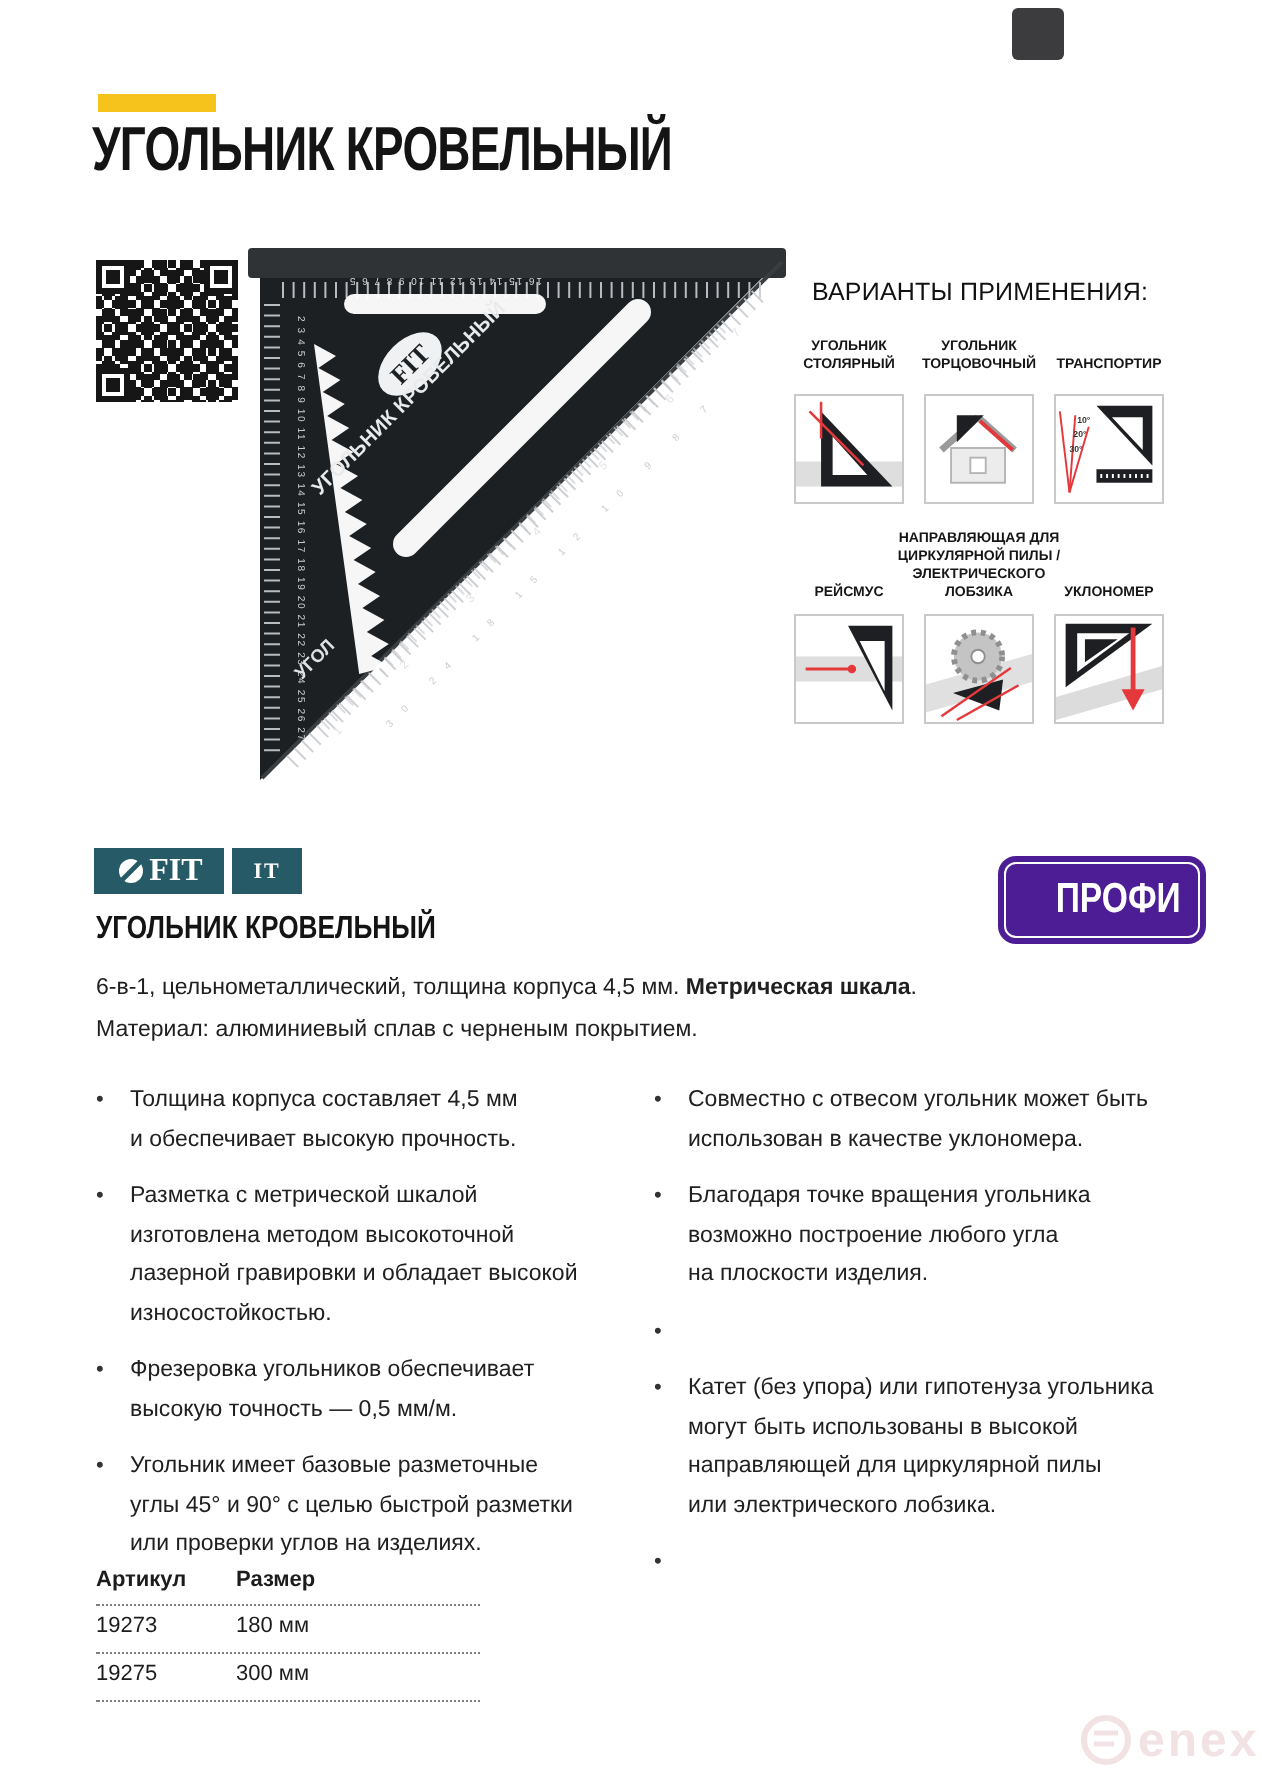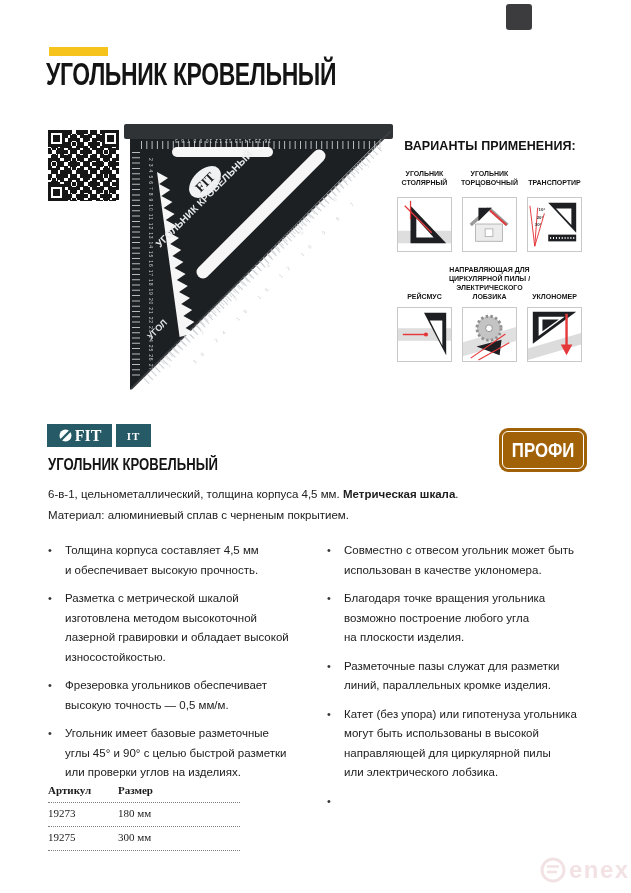--- a/index.html
+++ b/index.html
@@ -22,52 +22,52 @@
         #fff;}
   .qr .f{position:absolute;width:17px;height:17px;border:3px solid #161616;background:#fff;box-sizing:border-box;}
   .qr .f::after{content:"";position:absolute;inset:2px;background:#161616;}
   .qr .f.tl{left:0;top:0}.qr .f.tr{right:0;top:0}.qr .f.bl{left:0;bottom:0}
 
   
   .tri-svg{left:123px;top:122px;}
 
   
   .apps-title{left:395px;top:139px;width:190px;margin:0;text-align:center;
-      font-size:12.5px;font-weight:bold;color:#111;letter-spacing:0.1px;}
+      font-size:12.5px;font-weight:normal;color:#111;letter-spacing:0.1px;}
   .app-box{position:absolute;width:55px;height:55px;border:1px solid #c9c9c9;background:#fff;box-sizing:border-box;}
   .app-label{position:absolute;width:83px;text-align:center;font-size:7px;font-weight:bold;
       line-height:9px;color:#161616;}
 
   
   .fit-logo{left:47px;top:424px;display:flex;gap:4px;height:23px;}
   .fit-b{background:#265A66;color:#fff;display:flex;align-items:center;justify-content:center;
       font-family:"Liberation Serif",serif;font-weight:bold;}
   .fit-b.b1{width:65px;font-size:16px;gap:2px;}
   .fit-b.b2{width:35px;font-size:11px;letter-spacing:1px;}
-  .profi{left:499px;top:428px;width:88px;height:44px;background:#a16207;border-radius:9px;
-      display:flex;align-items:center;justify-content:center;}
+  .profi{left:499px;top:428px;width:88px;height:44px;background:#4c1d95;border-radius:9px;
+      display:flex;align-items:center;justify-content:center;padding-left:16px;}
   .profi::after{content:"";position:absolute;inset:3px;border:1.6px solid #fff;border-radius:6px;}
   .profi span{color:#fff;font-size:21px;font-weight:800;transform:scaleX(0.8);letter-spacing:0;}
 
   
   .product-name{left:48px;top:456px;margin:0;font-size:16px;font-weight:800;color:#141414;
       white-space:nowrap;transform:scaleX(0.82);transform-origin:0 50%;}
   .desc{left:48px;top:484px;width:440px;margin:0;font-size:11.5px;line-height:20.5px;color:#202020;}
 
   
   .feat-col{font-size:11.5px;line-height:19.5px;color:#202020;}
   .feat{display:flex;margin-bottom:9px;}
   .feat .b{width:17px;flex:none;font-size:11px;color:#333;}
   .feat .t{white-space:pre-line;}
   .feat-left{left:48px;top:541px;width:262px;}
   .feat-right{left:327px;top:541px;width:276px;}
 
   
   .sku-table{left:48px;top:782px;width:192px;font-size:11px;color:#1c1c1c;}
-  .trow{display:flex;padding:4px 0 7px;border-bottom:1px dotted #808080;font-family:Liberation Serif, serif;}
+  .trow{display:flex;padding:4px 0 7px;border-bottom:1px dotted #808080;}
   .trow.thead{font-weight:bold;padding:2px 0 6px;}
   .trow .c1{width:70px;}
 
   
   .watermark{left:537px;top:852px;color:#F2E2E4;}
   .watermark text{font-family:"Liberation Sans",sans-serif;}
 </style>
 </head>
 <body>
 
@@ -236,22 +236,20 @@
 использован в качестве уклономера.</span>
       </div>
     <div class="feat">
         <span class="b">•</span>
         <span class="t">Благодаря точке вращения угольника
 возможно построение любого угла
 на плоскости изделия.</span>
       </div>
     <div class="feat">
         <span class="b">•</span>
-        <span class="t">Разметочные пазы служат для разметки
-линий, параллельных кромке изделия.</span>
       </div>
     <div class="feat">
         <span class="b">•</span>
         <span class="t">Катет (без упора) или гипотенуза угольника
 могут быть использованы в высокой
 направляющей для циркулярной пилы
 или электрического лобзика.</span>
       </div>
     <div class="feat">
         <span class="b">•</span>

